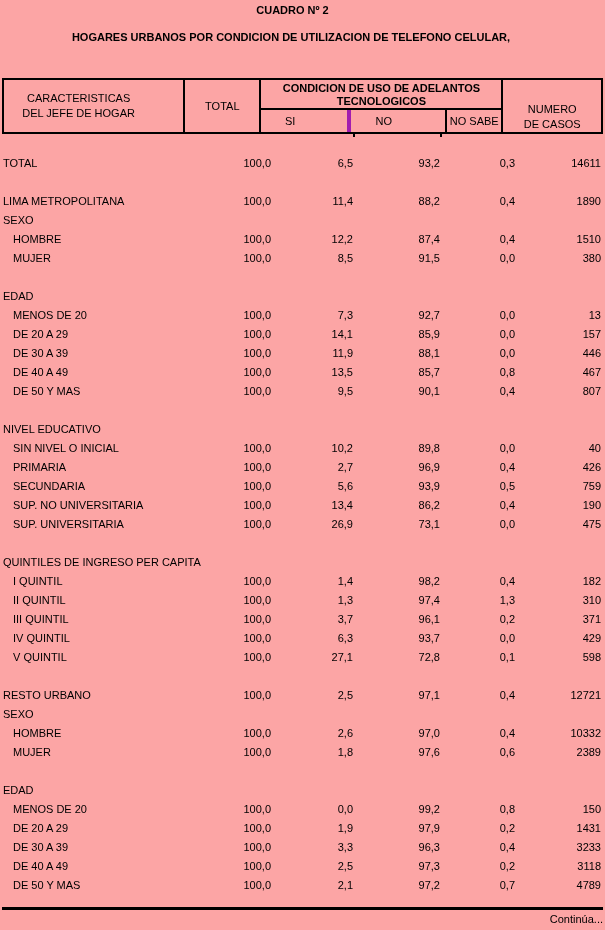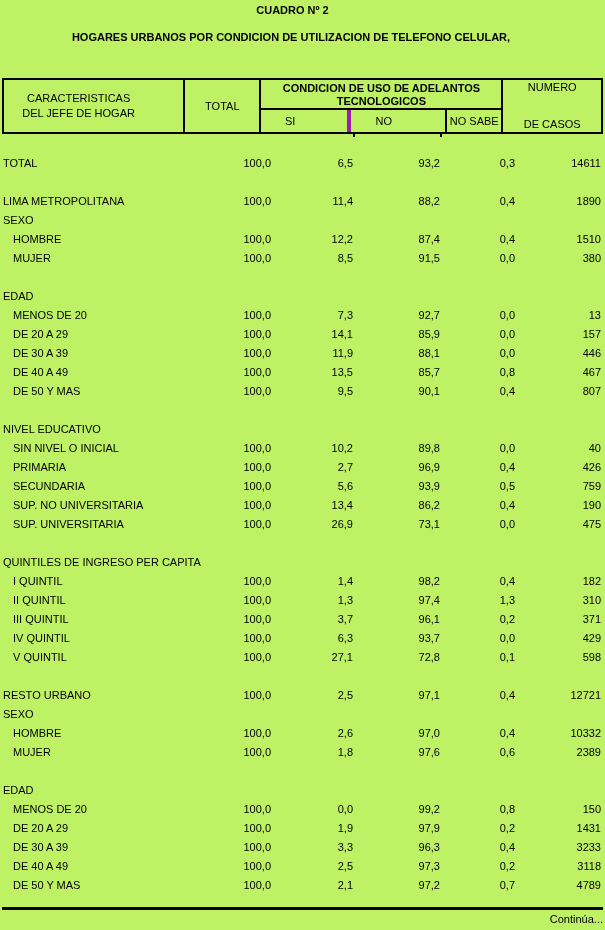--- a/index.html
+++ b/index.html
@@ -1,20 +1,20 @@
 <!DOCTYPE html>
 <html><head>
 <meta charset="utf-8">
 <style>
   html, body { margin: 0; padding: 0; background: #fff; }
   .page {
     position: relative;
     width: 605px;
     height: 930px;
-    background: #bef264;
+    background: #fca5a5;
     color: #000000;
     font-family: "Liberation Sans", sans-serif;
     font-size: 11px;
     overflow: hidden;
   }
   .title {
     position: absolute;
     top: 4px; left: 0;
     width: 585px;
     text-align: center;
@@ -78,21 +78,21 @@
     gap: 28px;
   }
   .th-si { width: 78px; display: flex; align-items: center; justify-content: center; box-sizing: border-box; }
   .th-no { width: 94px; display: flex; align-items: center; justify-content: center; box-sizing: border-box; border-left: 4px solid #a21caf; }
   .th-nosabe { width: 76px; display: flex; align-items: center; justify-content: center; box-sizing: border-box; border-left: 2px solid #000; }
   .th-numero {
     width: 106px;
     box-sizing: border-box;
     border-left: 2px solid #000;
     display: flex; flex-direction: column;
-    justify-content: space-between; align-items: center;
+    justify-content: flex-end; align-items: center;
     text-align: center; line-height: 15px;
   }
   .stub { position: absolute; width: 2px; height: 3px; background: #000; top: 134px; }
   .stub-1 { left: 353px; }
   .stub-2 { left: 440px; }
   
   .tbody {
     position: absolute;
     left: 0; top: 153px;
     width: 605px;

